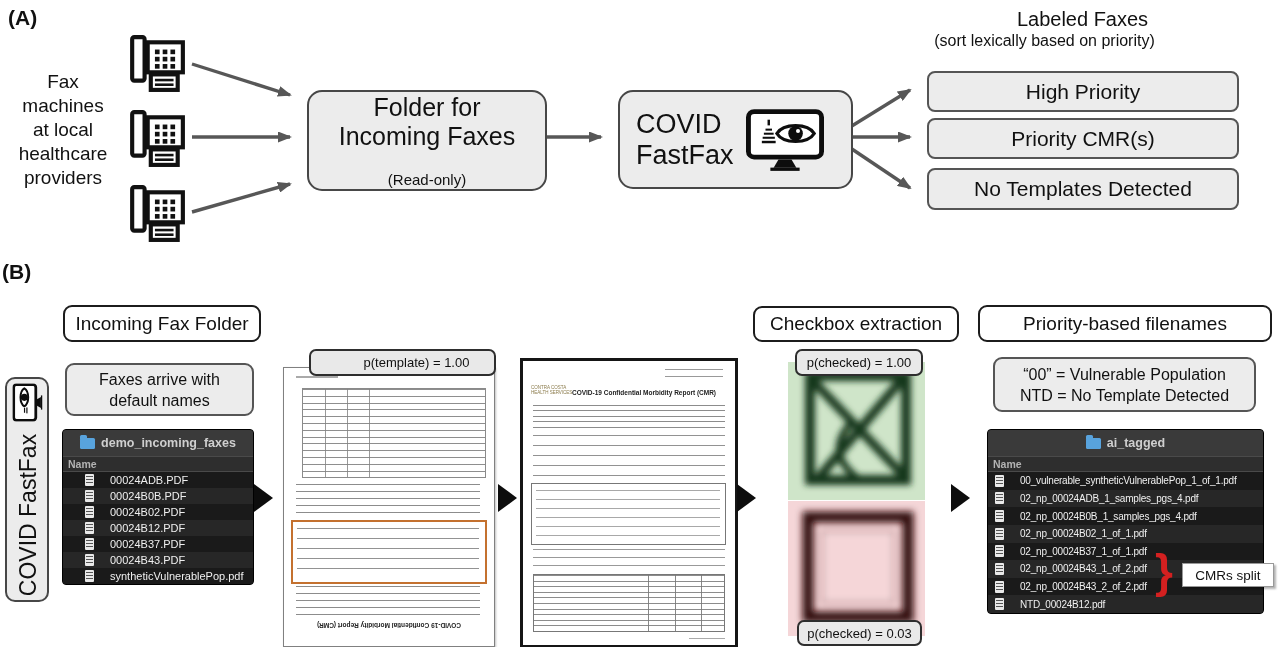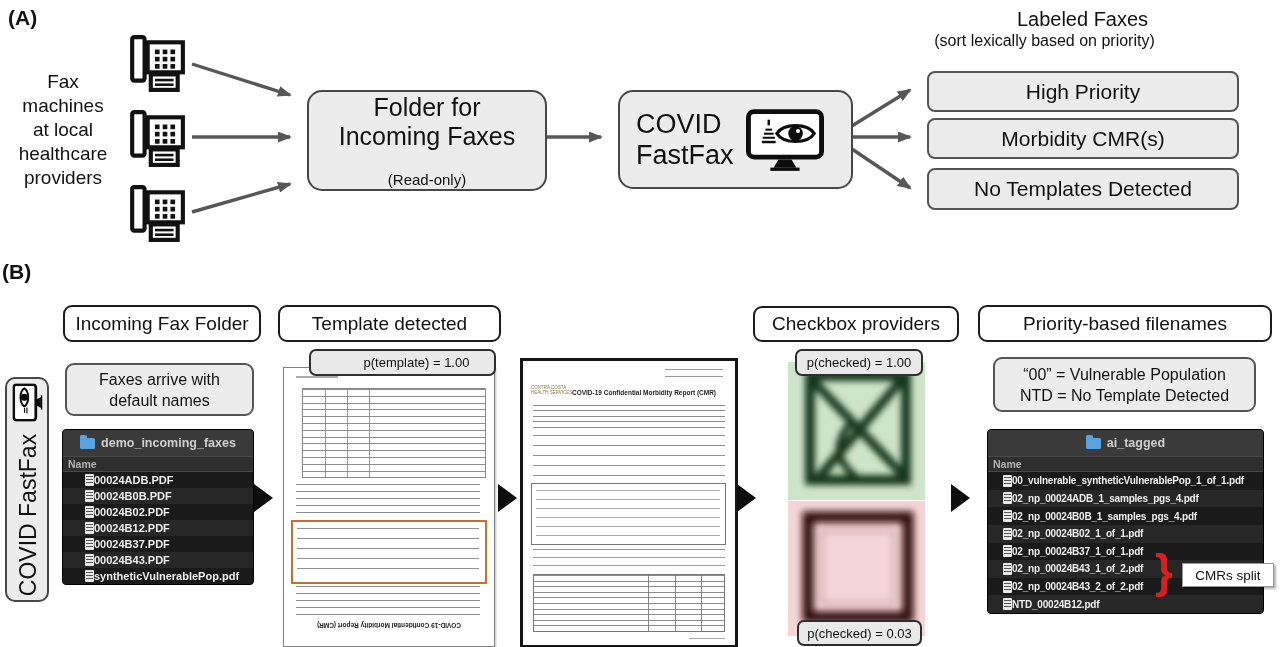--- a/index.html
+++ b/index.html
@@ -29,25 +29,25 @@
        border-left:19px solid #0d0d0d;}
   
   .fbrowser{background:#1d1d1d;border:1px solid #000;border-radius:4px;overflow:hidden;
             display:flex;flex-direction:column;text-align:center;}
   .ftitle{background:#3a3a3a;display:flex;align-items:center;justify-content:center;gap:6px;
           color:#cfcfcf;font-size:12.5px;font-weight:600;flex:0 0 26px;}
   .fname-h{background:#2e2e2e;border-top:1px solid #4a4a4a;border-bottom:1px solid #4a4a4a;
            color:#b3b3b3;font-size:10.5px;font-weight:600;display:flex;align-items:center;
            padding-left:5px;flex:0 0 14px;}
   .fbody{display:flex;flex-direction:column;flex:1;}
-  .frow{display:flex;align-items:center;gap:0;padding-left:22px;flex:1;
-        color:#efefef;font-size:11px;font-weight:700;}
+  .frow{display:flex;align-items:center;gap:16px;padding-left:22px;flex:1;
+        color:#efefef;font-size:11px;font-weight:400;}
   .fbody .frow:nth-child(odd){background:#1a1a1a;}
   .fbody .frow:nth-child(even){background:#272727;}
-  .ai .frow{padding-left:15px;font-size:10px;letter-spacing:-0.2px;}
+  .ai .frow{padding-left:7px;font-size:10px;letter-spacing:-0.2px;}
   .foldericon{position:relative;width:15px;height:11px;background:#58a3dd;border-radius:1.5px;flex:0 0 15px;}
   .foldericon::before{content:"";position:absolute;top:-3px;left:0;width:7px;height:4px;
                       background:#58a3dd;border-radius:1.5px 1.5px 0 0;}
   .pageicon{width:9px;height:12px;background:#e9e9e9;border-radius:1px;flex:0 0 9px;
             background-image:repeating-linear-gradient(#555 0 1px,transparent 1px 3px);
             background-size:7px 9px;background-position:1px 2px;background-repeat:no-repeat;}
   
   .doc{background:#fff;}
   .t-doc{border:1.5px solid #808080;box-shadow:1px 1px 2px rgba(0,0,0,.25);}
   .r-doc{border:3px solid #151515;}
@@ -187,21 +187,21 @@
         <rect x="19.5" y="39" width="17" height="3"></rect>
       </g>
       <path d="M40,62 L56,62 L62,72 L34,72 Z" fill="#0d0d0d"></path>
       <rect x="30" y="72" width="36" height="4" fill="#0d0d0d"></rect>
     </svg>
   </div>
 
   <div class="abs outputs-title" style="left:930px;top:8px;width:305px;">Labeled Faxes</div>
   <div class="abs outputs-sub" style="left:877px;top:32px;width:335px;">(sort lexically based on priority)</div>
   <div class="abs outbox" style="left:927px;top:71px;width:308px;height:37px;">High Priority</div>
-  <div class="abs outbox" style="left:927px;top:118px;width:308px;height:37px;">Morbidity CMR(s)</div>
+  <div class="abs outbox" style="left:927px;top:118px;width:308px;height:37px;">Priority CMR(s)</div>
   <div class="abs outbox" style="left:927px;top:168px;width:308px;height:38px;">No Templates Detected</div>
 
   <div class="abs panel-label" style="left:2px;top:260px;">(B)</div>
 
   <div class="abs sidebar" style="left:5px;top:377px;width:40px;height:221px;">
     <div class="sidebar-inner">
       <span class="sidebar-label">COVID FastFax</span>
       <svg width="38" height="30" viewBox="0 0 96 76">
         <rect x="3" y="3" width="90" height="56" rx="7" fill="#fff" stroke="#0d0d0d" stroke-width="7"></rect>
         <path d="M38,30 C46,17 76,17 84,30 C76,43 46,43 38,30 Z" fill="#fff" stroke="#0d0d0d" stroke-width="5"></path>
@@ -210,22 +210,21 @@
           <rect x="22" y="29" width="12" height="3"></rect>
           <rect x="20.5" y="35" width="15" height="3"></rect>
         </g>
         <path d="M40,62 L56,62 L62,72 L34,72 Z" fill="#0d0d0d"></path>
         <rect x="30" y="72" width="36" height="4" fill="#0d0d0d"></rect>
       </svg>
     </div>
   </div>
 
   <div class="abs wheader" style="left:63px;top:305px;width:194px;height:33px;">Incoming Fax Folder</div>
-  <div class="abs wheader" style="left:278px;top:305px;width:219px;height:33px;">Template detected</div>
-  <div class="abs wheader" style="left:753px;top:306px;width:202px;height:32px;">Checkbox providers</div>
+  <div class="abs wheader" style="left:753px;top:306px;width:202px;height:32px;">Checkbox extraction</div>
   <div class="abs noteb" style="left:65px;top:363px;width:185px;height:49px;">
     <div>Faxes arrive with</div>
     <div>default names</div>
   </div>
 
   <div class="abs wheader" style="left:978px;top:305px;width:290px;height:33px;">Priority-based filenames</div>
 
   <div class="abs fbrowser" style="left:62px;top:429px;width:190px;height:154px;">
     <div class="ftitle">
       <span class="foldericon"></span>

